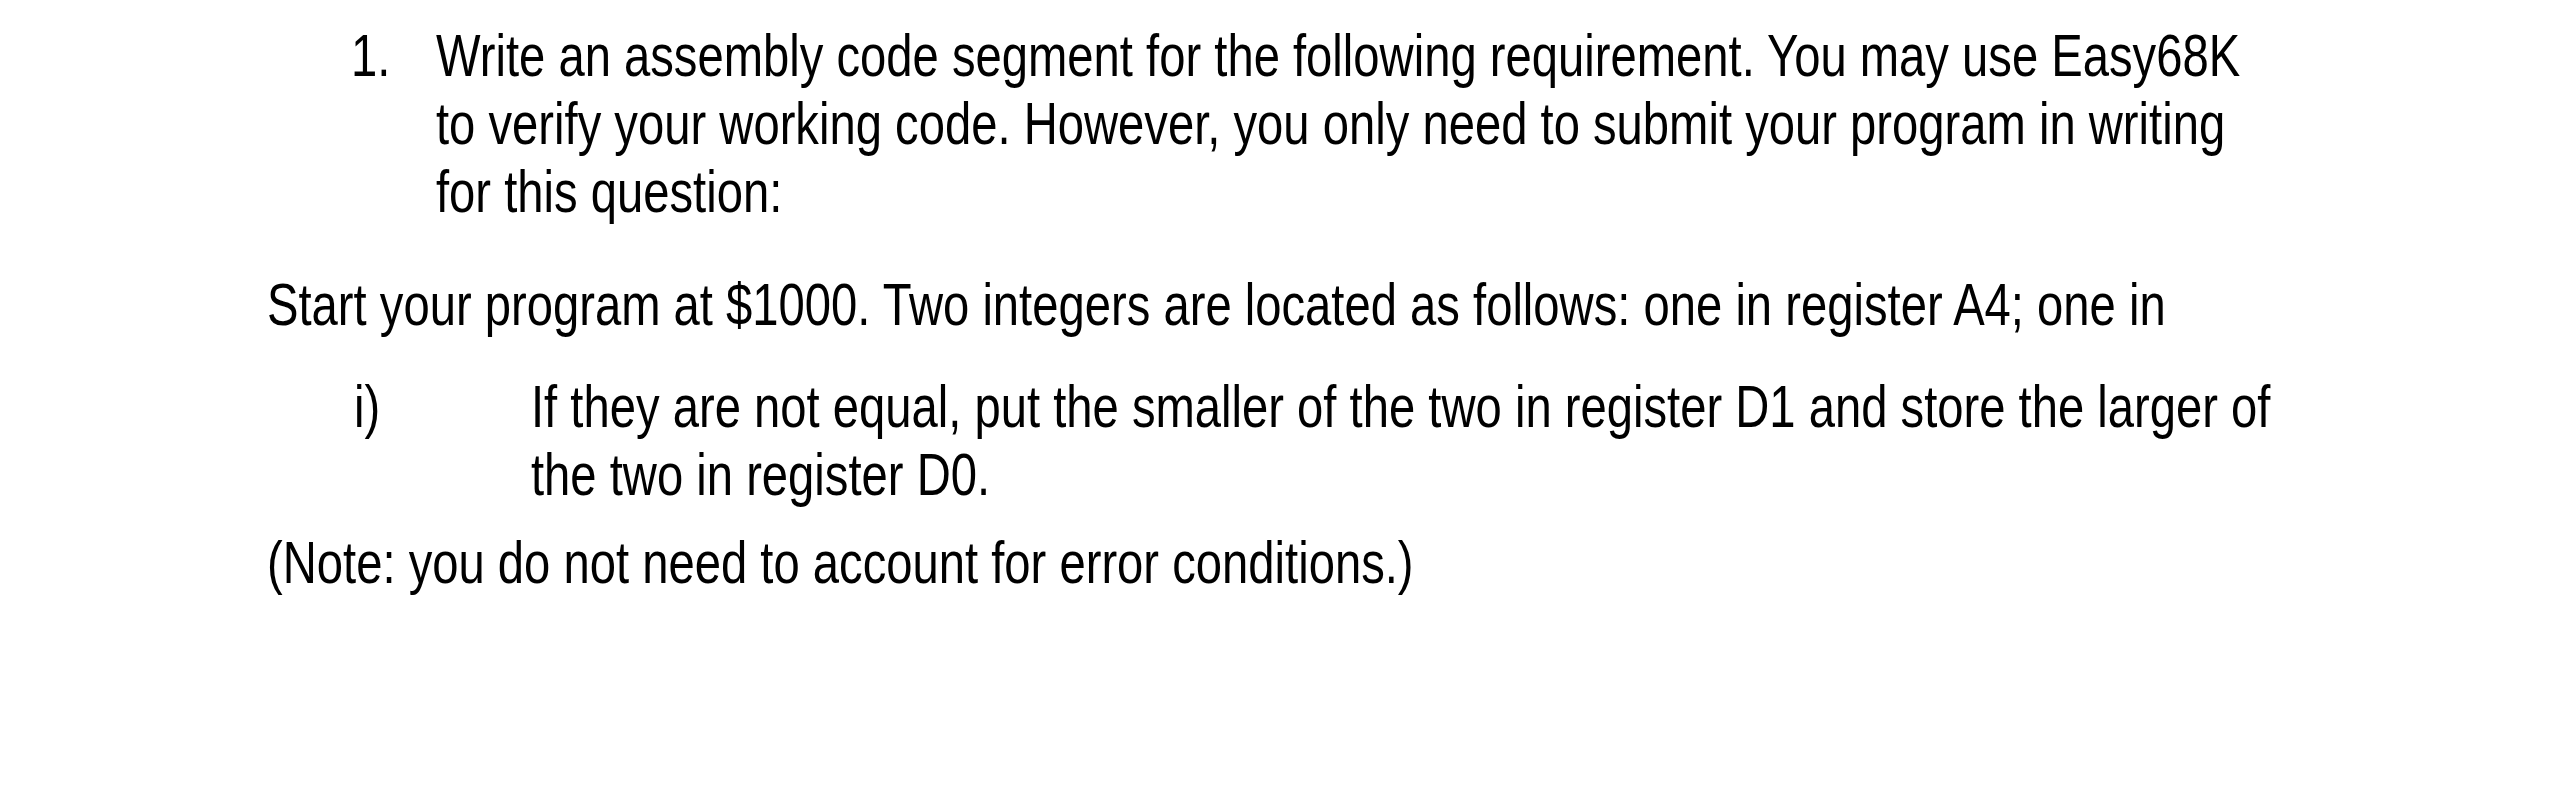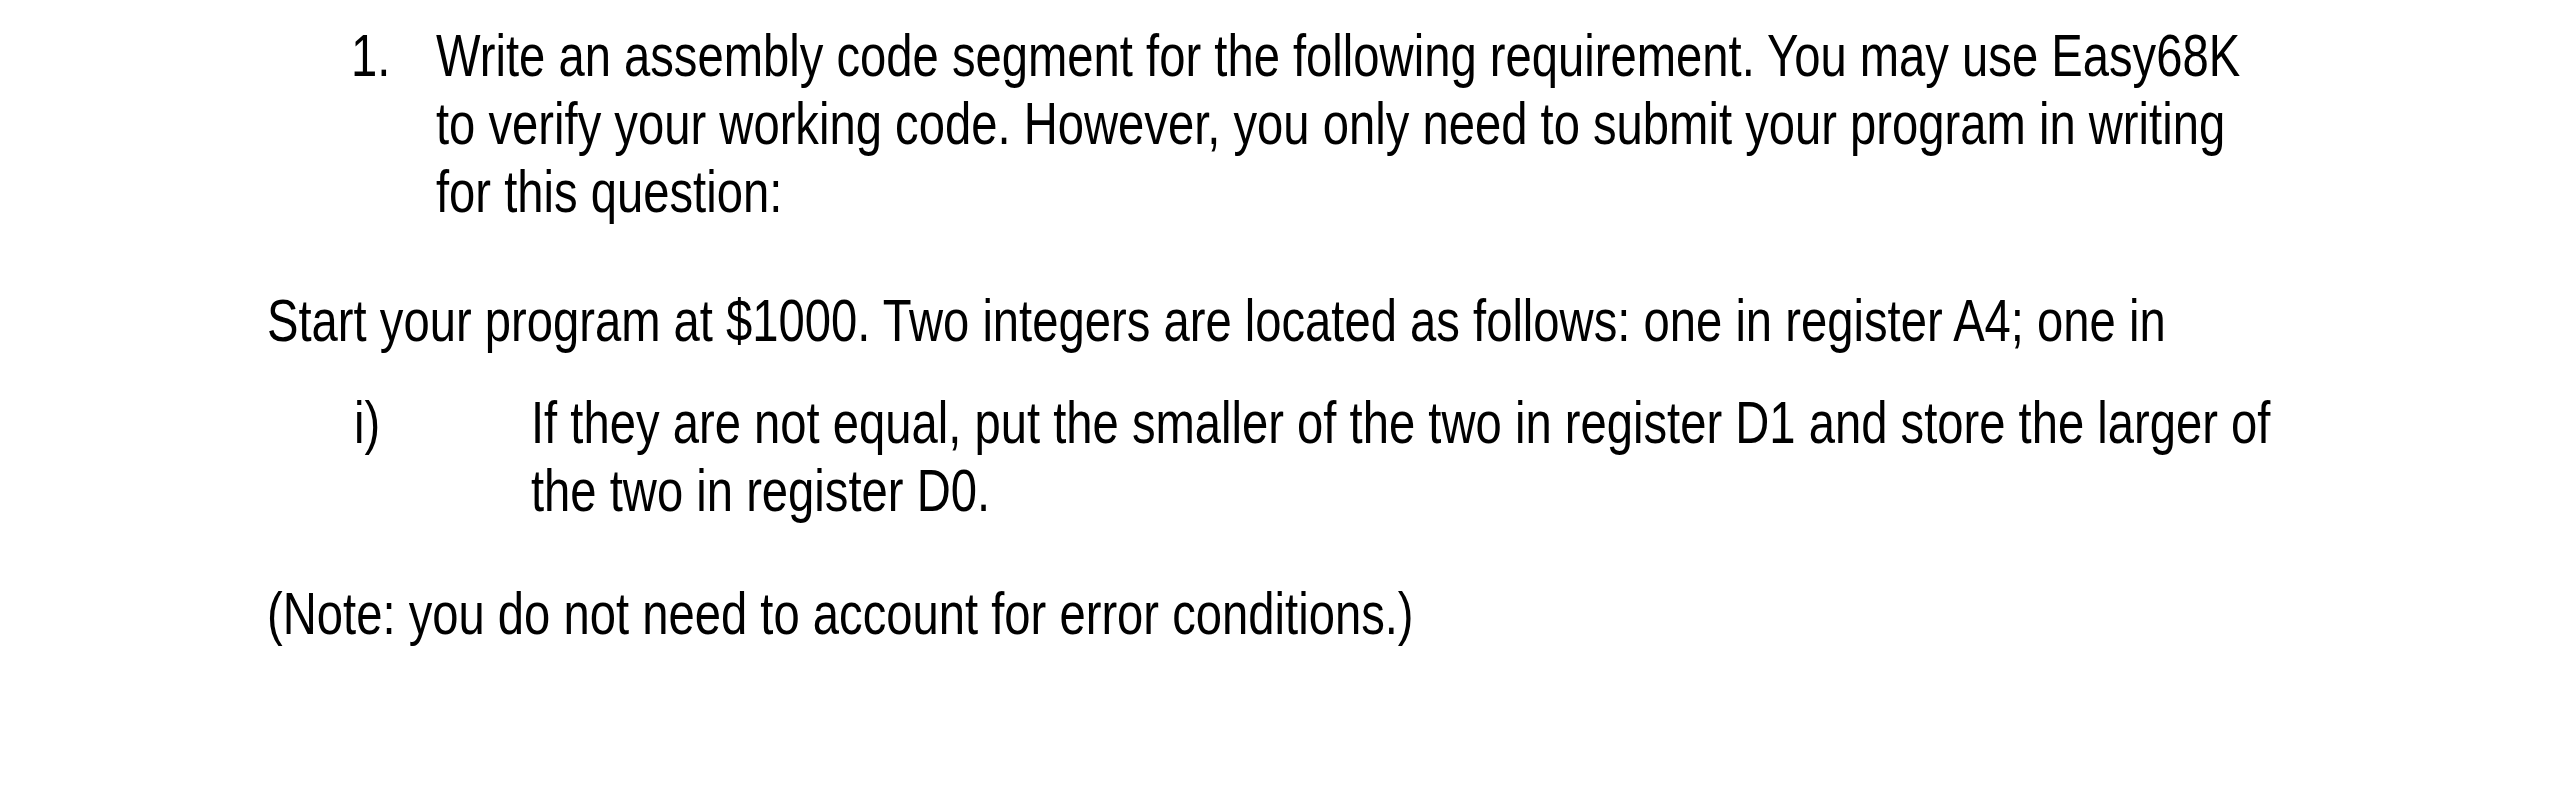--- a/index.html
+++ b/index.html
@@ -38,36 +38,36 @@
     display: flex;
     padding-top: 22px;
     margin-left: 351px;
   }
   .q-number {
     width: 85px;
     flex: 0 0 85px;
   }
   .intro {
     margin-left: 267px;
-    margin-top: 61px;
+    margin-top: 45px;
   }
   .subquestions {
     margin-left: 354px;
     margin-top: 34px;
   }
   .sub {
     display: flex;
   }
   .sub-marker {
     width: 177px;
     flex: 0 0 177px;
   }
   .note {
     margin-left: 267px;
-    margin-top: 55px;
+    margin-top: 20px;
   }
 </style>
 </head>
 <body>
 
 <div class="doc">
 
   <div class="question">
     <div class="q-number line">
       <span class="t">1.</span>

